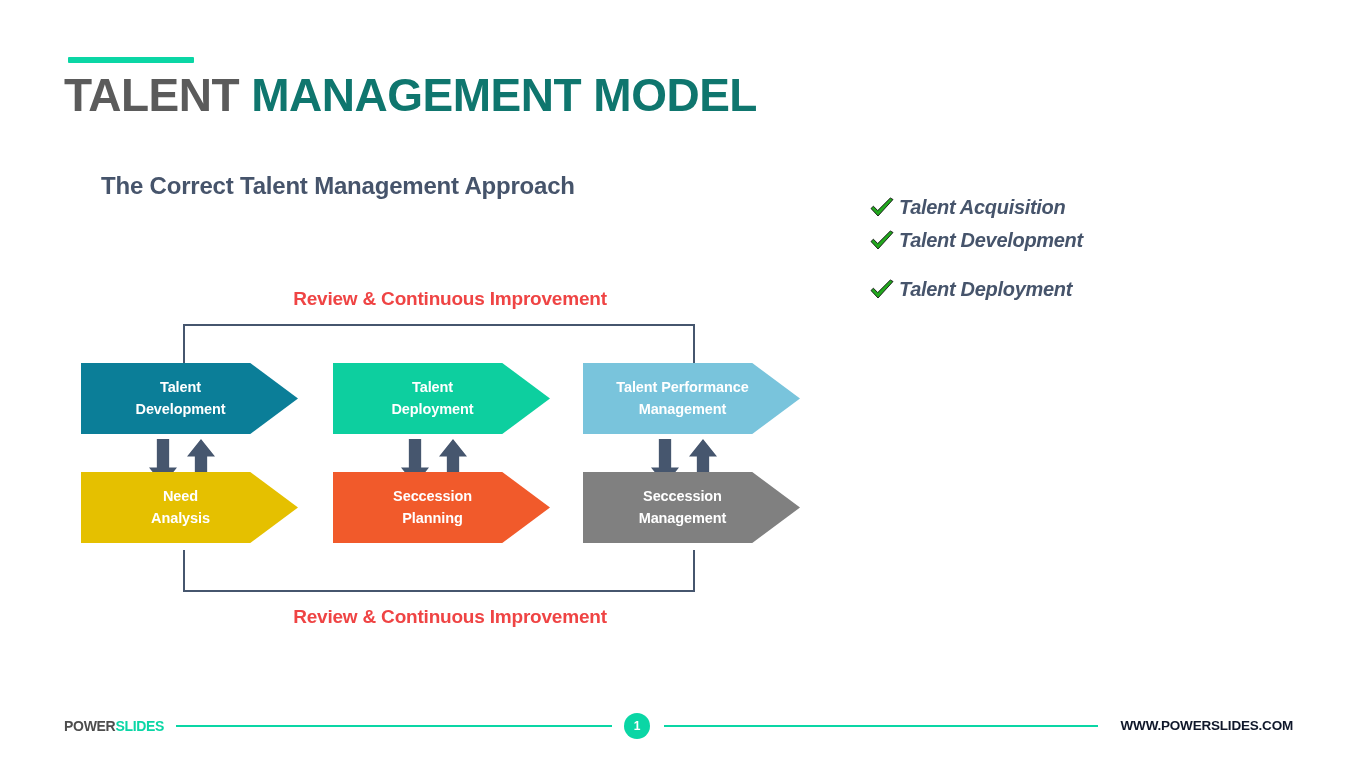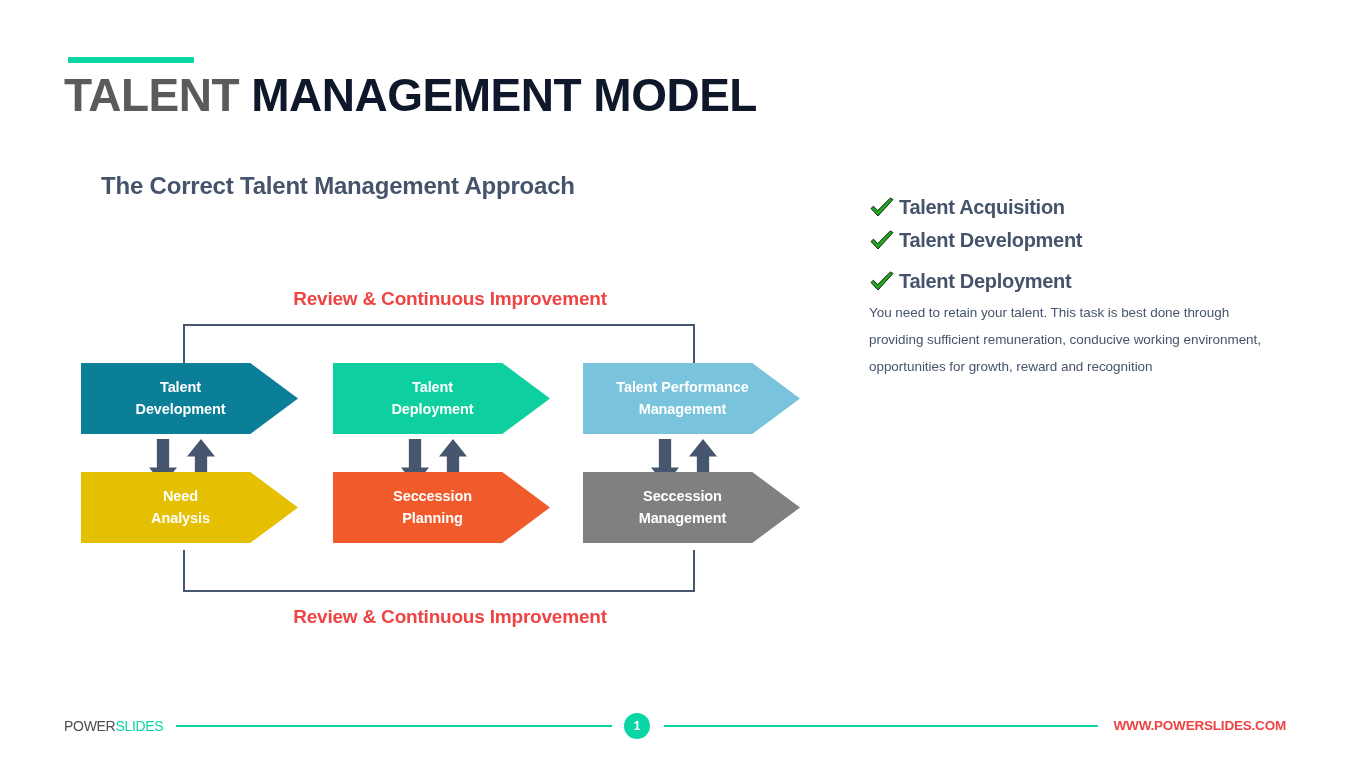--- a/index.html
+++ b/index.html
@@ -34,21 +34,21 @@
     position: absolute;
     left: 64px;
     top: 68px;
     font-size: 46px;
     font-weight: bold;
     letter-spacing: -0.5px;
     white-space: nowrap;
     line-height: 1.2;
   }
   .page-title .t-dark { color: #5b5b5b; }
-  .page-title .t-accent { color: #0f172a; margin-top: 36px; }
+  .page-title .t-accent { color: #0f766e; margin-top: 36px; }
 
   .subtitle {
     position: absolute;
     left: 81px;
     top: 172px;
     font-size: 24px;
     font-weight: bold;
     color: #46546b;
     letter-spacing: -0.2px;
     white-space: nowrap;
@@ -140,20 +140,21 @@
     left: 40px;
     clip-path: polygon(50% 0, 100% 38%, 72% 38%, 72% 100%, 28% 100%, 28% 38%, 0 38%);
   }
 
   
   .notes {
     position: absolute;
     left: 869px;
     top: 196px;
     width: 412px;
+    font-style: italic;
   }
   .note { margin-bottom: 14px; }
   .note-head {
     display: flex;
     align-items: center;
     gap: 4px;
     margin-bottom: 6px;
   }
   .check-icon {
     width: 26px;
@@ -168,37 +169,37 @@
     letter-spacing: -0.3px;
     white-space: nowrap;
   }
   .note-body {
     font-size: 13.5px;
     color: #46546b;
     line-height: 2.0;
     letter-spacing: -0.05px;
   }
   .note.sp-a { margin-bottom: 10px; }
-  .note.sp-b { margin-bottom: 18px; }
+  .note.sp-b { margin-bottom: 26px; }
   .note.sp-c { margin-bottom: 28px; }
 
   
   .footer {
     position: absolute;
     left: 0;
     top: 711px;
     width: 1365px;
     height: 36px;
   }
   .brand {
     position: absolute;
     left: 64px;
     top: 7px;
     font-size: 14px;
-    font-weight: normal;
+    font-weight: bold;
     letter-spacing: -0.3px;
   }
   .brand .b-dark { color: #4d4d4d; }
   .brand .b-accent { color: #0ad6a5; }
   .foot-line {
     position: absolute;
     top: 14px;
     height: 2px;
     background: #0ad6a5;
   }
@@ -214,25 +215,25 @@
     background: #0ad6a5;
     color: #ffffff;
     font-size: 12px;
     font-weight: bold;
     display: flex;
     align-items: center;
     justify-content: center;
   }
   .foot-url {
     position: absolute;
-    right: 79px;
+    right: 72px;
     top: 7px;
     font-size: 13.5px;
     font-weight: bold;
-    color: #ef4444;
+    color: #0f172a;
     letter-spacing: -0.2px;
   }
 </style>
 </head>
 <body>
 
 <div class="slide">
 
   <div class="title-rule"></div>
   <div class="page-title">
@@ -307,21 +308,20 @@
     </div>
 
 
     <div class="note">
       <div class="note-head">
         <svg class="check-icon" viewBox="0 0 26 22">
           <path d="M2 11.5 L9 19 L24 2.5 L21.3 1 L8.7 13.6 L4.4 9.2 Z" fill="#22a81e" stroke="#111111" stroke-width="0.9" stroke-linejoin="round"></path>
         </svg>
         <span class="note-title">Talent Deployment</span>
       </div>
-      <div class="note-body">You need to retain your talent. This task is best done through providing sufficient remuneration, conducive working environment, opportunities for growth, reward and recognition</div>
     </div>
 
   </div>
 
   <div class="footer">
     <div class="brand">
       <span class="b-dark">POWER</span><span class="b-accent">SLIDES</span>
     </div>
     <div class="foot-line left"></div>
     <div class="page-badge">1</div>

